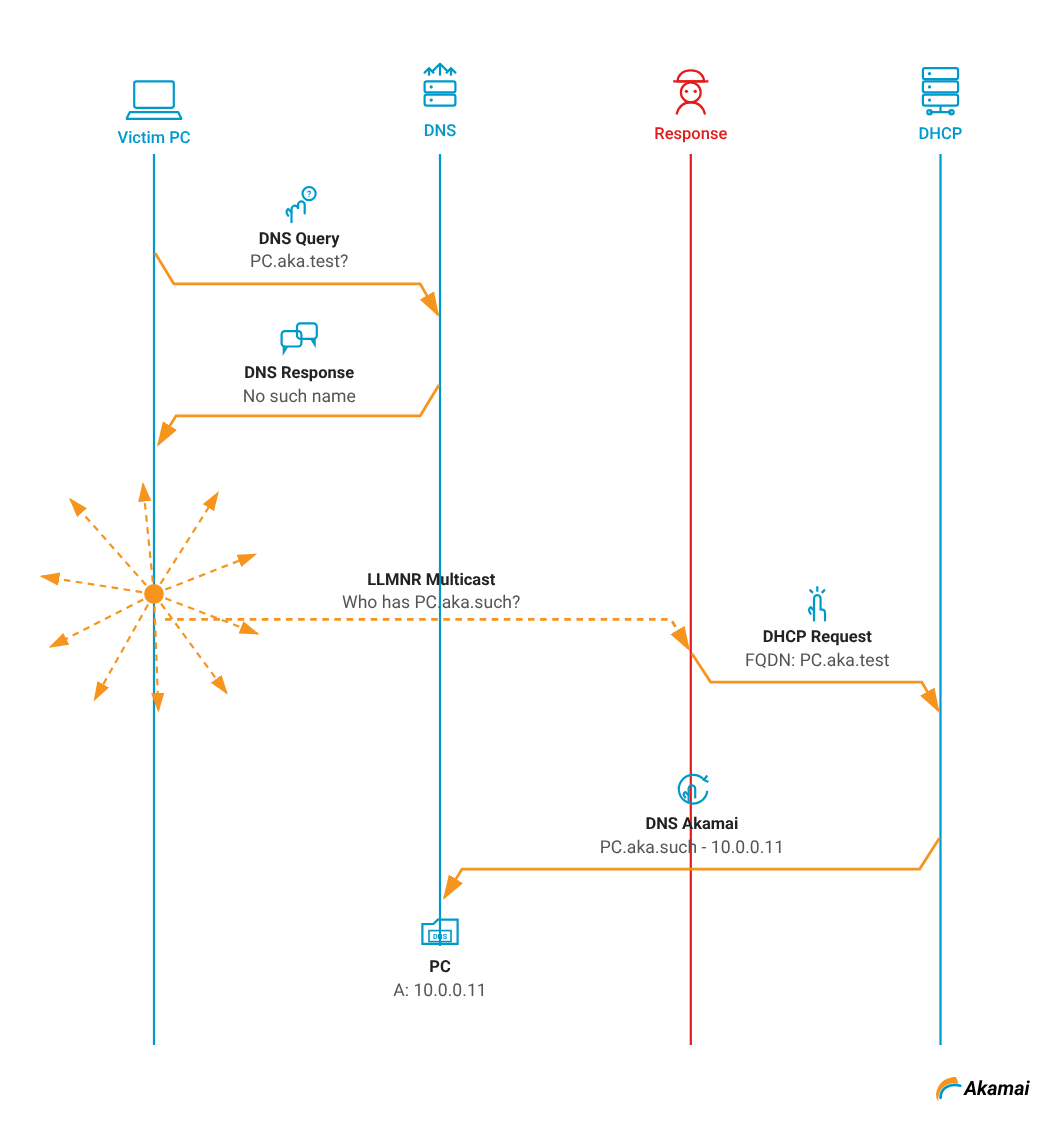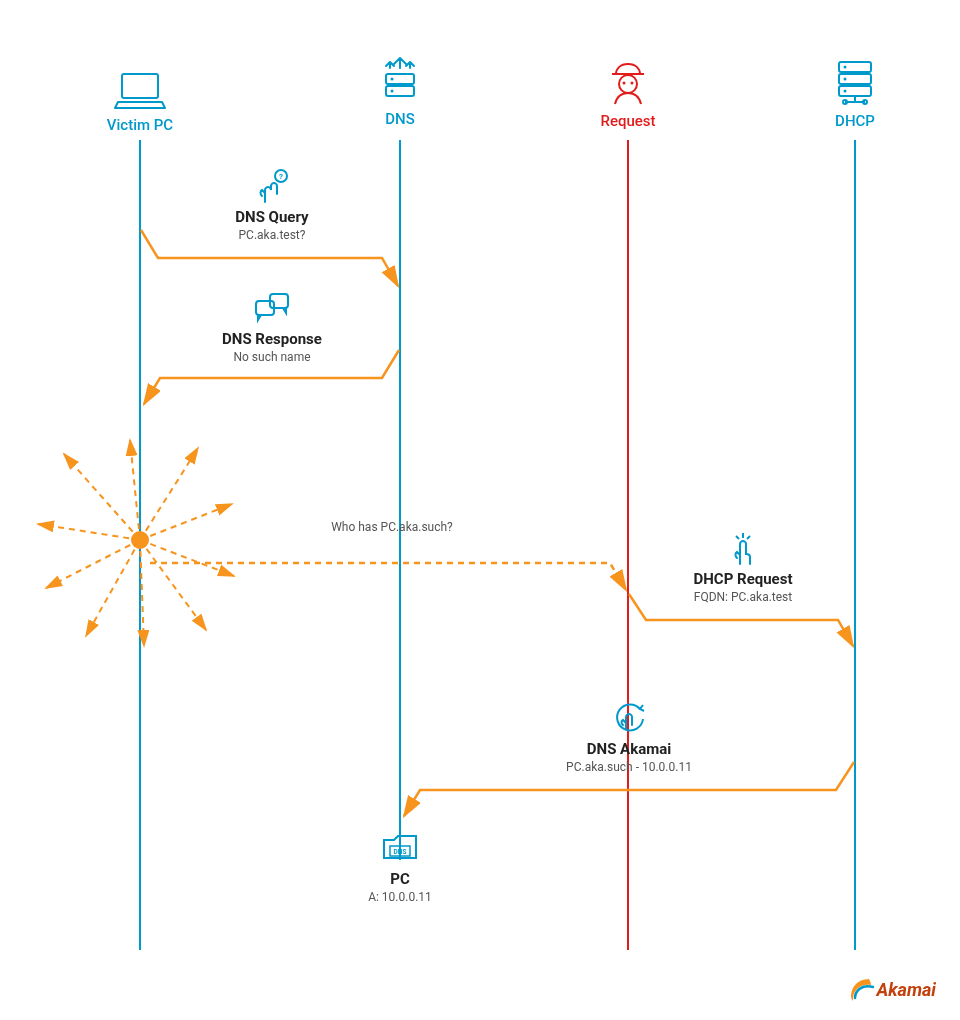--- a/index.html
+++ b/index.html
@@ -45,32 +45,32 @@
     align-items: center;
     justify-content: center;
     margin-bottom: 4px;
   }
   .msg-title {
     font-size: 15px;
     font-weight: 700;
     color: #222;
   }
   .msg-sub {
-    font-size: 12px;
+    font-size: 16px;
     color: #555;
     margin-top: 2px;
   }
   .logo {
     position: absolute;
     right: 24px;
     bottom: 18px;
     font-style: italic;
     font-weight: 700;
     font-size: 18px;
-    color: #c2410c;
+    color: #000000;
     display: flex;
     align-items: center;
     gap: 2px;
   }
   svg { display: block; }
 </style>
 </head>
 <body>
 
 <div class="actor" style="left:80px; top:60px;">
@@ -100,21 +100,21 @@
   <div class="actor-icon">
     <svg width="46" height="46" viewBox="0 0 46 46">
       <path d="M23 4 c-8 0 -12 5 -12 10 h24 c0 -5 -4 -10 -12 -10 z" fill="none" stroke="#e21b1b" stroke-width="2"></path>
       <path d="M7 14 h32" stroke="#e21b1b" stroke-width="2"></path>
       <circle cx="23" cy="24" r="9" fill="none" stroke="#e21b1b" stroke-width="2"></circle>
       <circle cx="19" cy="23" r="1.5" fill="#e21b1b"></circle>
       <circle cx="27" cy="23" r="1.5" fill="#e21b1b"></circle>
       <path d="M10 44 c2 -8 7 -11 13 -11 s11 3 13 11" fill="none" stroke="#e21b1b" stroke-width="2"></path>
     </svg>
   </div>
-  <div class="actor-label red">Request</div>
+  <div class="actor-label red">Response</div>
 </div>
 
 <div class="actor" style="left:795px; top:56px;">
   <div class="actor-icon">
     <svg width="44" height="48" viewBox="0 0 44 48">
       <rect x="6" y="4" width="32" height="10" rx="2" fill="none" stroke="#0099cc" stroke-width="2"></rect>
       <rect x="6" y="16" width="32" height="10" rx="2" fill="none" stroke="#0099cc" stroke-width="2"></rect>
       <rect x="6" y="28" width="32" height="10" rx="2" fill="none" stroke="#0099cc" stroke-width="2"></rect>
       <circle cx="12" cy="9" r="1.5" fill="#0099cc"></circle>
       <circle cx="12" cy="21" r="1.5" fill="#0099cc"></circle>
@@ -188,20 +188,21 @@
       <path d="M8 24 l-3 5 v-5" fill="none" stroke="#0099cc" stroke-width="2"></path>
       <rect x="17" y="3" width="18" height="14" rx="3" fill="none" stroke="#0099cc" stroke-width="2"></rect>
       <path d="M30 17 l3 5 v-5" fill="none" stroke="#0099cc" stroke-width="2"></path>
     </svg>
   </div>
   <div class="msg-title">DNS Response</div>
   <div class="msg-sub">No such name</div>
 </div>
 
 <div class="msg" style="left:262px; top:518px; width:260px;">
+  <div class="msg-title">LLMNR Multicast</div>
   <div class="msg-sub">Who has PC.aka.such?</div>
 </div>
 
 <div class="msg" style="left:648px; top:530px; width:190px;">
   <div class="msg-icon">
     <svg width="30" height="36" viewBox="0 0 30 36">
       <path d="M12 34 v-20 c0-2 2-3 3-3 s3 1 3 3 v10 c2 0 4 1 4 3 v7" fill="none" stroke="#0099cc" stroke-width="2" stroke-linecap="round"></path>
       <path d="M9 28 c-2 -2 -2 -5 0 -6 l3 3" fill="none" stroke="#0099cc" stroke-width="2" stroke-linecap="round"></path>
       <line x1="15" y1="3" x2="15" y2="8" stroke="#0099cc" stroke-width="2"></line>
       <line x1="8" y1="6" x2="11" y2="9" stroke="#0099cc" stroke-width="2"></line>

